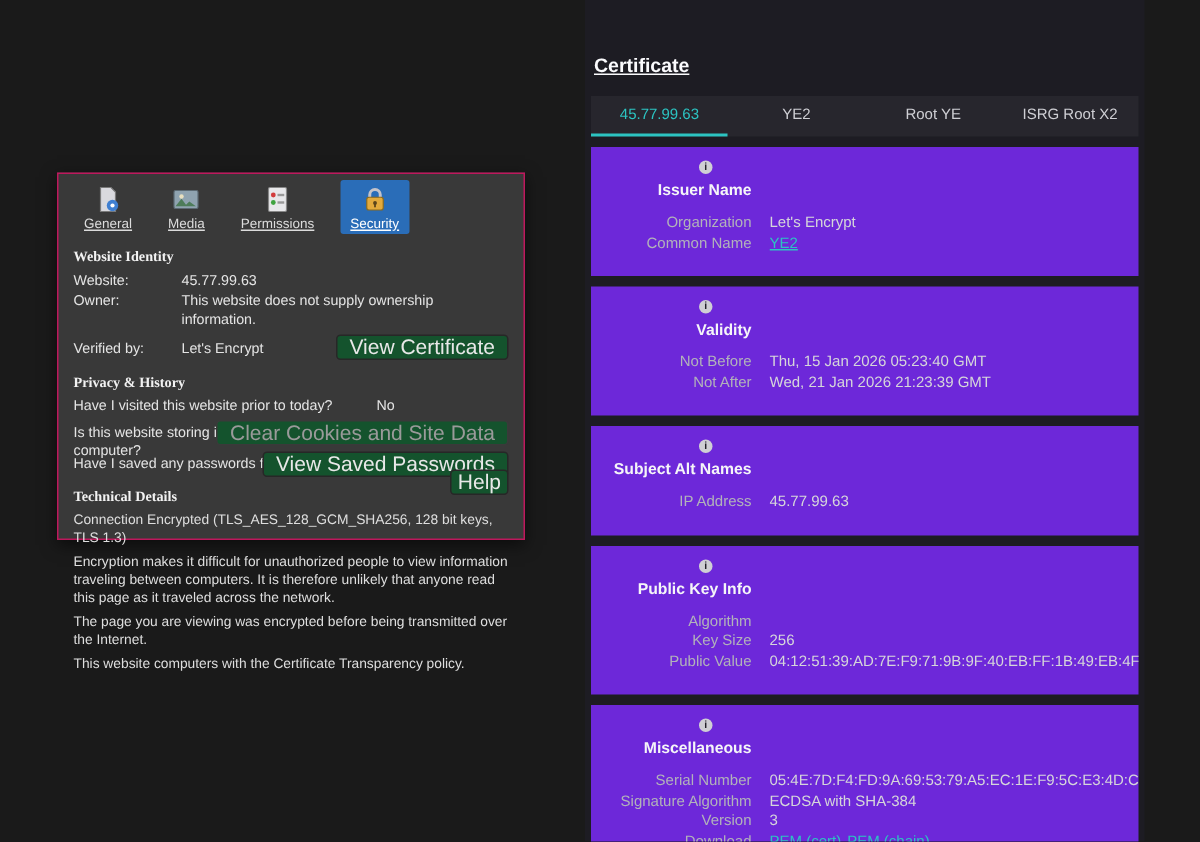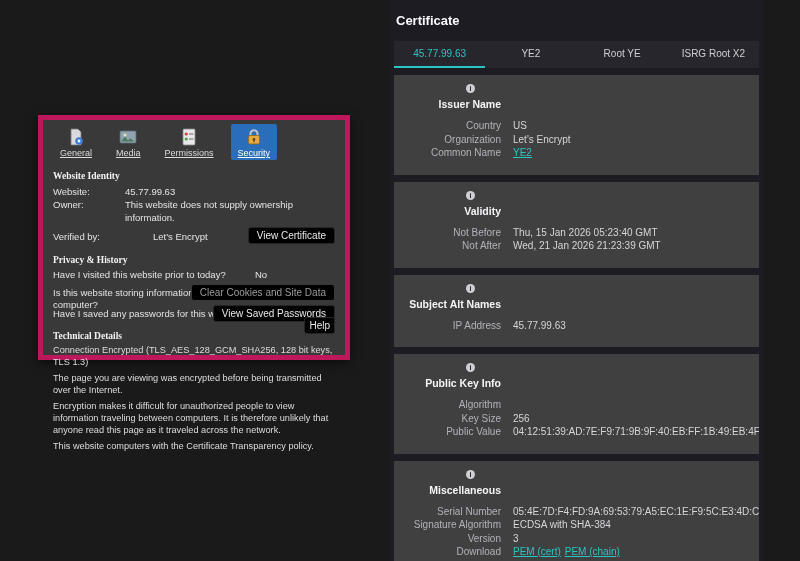--- a/index.html
+++ b/index.html
@@ -6,75 +6,75 @@
   body{
     width:800px;height:561px;overflow:hidden;position:relative;
     background:#1a1a1a;
     font-family:"Liberation Sans","DejaVu Sans",sans-serif;
     -webkit-font-smoothing:antialiased;
   }
 
   
   .pi-dialog{
     position:absolute;left:38px;top:115px;width:312px;height:245px;
-    background:#393939;border:5px solid #be185d;box-sizing:border-box;
+    background:#393939;border:1px solid #be185d;box-sizing:border-box;
     box-shadow:0 3px 10px rgba(0,0,0,.55);
     color:#e4e4e4;font-size:9.5px;padding:0 10px;
   }
   .pi-tabbar{display:flex;gap:10px;padding:4px 0 2px 0;align-items:flex-end;}
   .pi-tab{
     display:flex;flex-direction:column;align-items:center;gap:1px;
     padding:3px 7px 2px;border-radius:2px;cursor:default;
   }
   .pi-tab .tablabel{font-size:9px;text-decoration:underline;text-underline-offset:1px;color:#dcdcdc;}
   .pi-tab.selected{background:#2a6db8;}
   .pi-tab.selected .tablabel{color:#ffffff;}
   .pi-tab svg{width:20px;height:20px;display:block;}
 
   .pi-sec-title{font-weight:bold;color:#f2f2f2;margin:9px 0 4px;font-family:Liberation Serif, serif;}
   .pi-idrow{display:flex;line-height:13px;position:relative;}
   .pi-idrow .idlabel{width:72px;flex-shrink:0;}
   .pi-idrow .idvalue{flex:1;padding-right:2px;}
   .pi-btn{
-    background:#000000;border:1px solid #272727;border-radius:3px;
-    color:#e8e8e8;font-size:10px;font-family:inherit;
+    background:#14532d;border:1px solid #272727;border-radius:3px;
+    color:#e8e8e8;font-size:14px;font-family:inherit;
     padding:2px 8px;line-height:11px;white-space:nowrap;
   }
   .pi-btn.dim{color:#9a9a9a;border-color:#3a3a3a;}
   .pi-abs-btn{position:absolute;right:0;top:-3px;}
 
   .pi-qrow{position:relative;line-height:12px;margin:0 0 6px;height:12px;}
   .pi-qrow .question{display:inline-block;max-width:195px;}
   .pi-qrow .answer{position:absolute;left:202px;top:0;}
   .pi-qrow .pi-abs-btn{top:-3px;text-align:center;}
 
   .pi-para{margin:0 0 4px;font-size:9.2px;line-height:1.3;color:#dedede;}
   .pi-help{position:absolute;right:10px;top:197px;padding:2px 4px;}
 
   
   .cert-panel{
     position:absolute;left:390px;top:0;width:373px;height:561px;
     background:#1d1c23;color:#d6d6da;box-sizing:border-box;
   }
   .cert-title{
     font-size:13px;font-weight:bold;color:#fbfbfe;
-    padding:13px 0 0 6px;margin:0;
+    padding:36px 0 0 6px;margin:0;text-decoration:underline;
   }
   .cert-tabs{
     display:flex;margin:13px 4px 0;background:#27262d;height:27px;
   }
   .ctab{
     flex:1;display:flex;align-items:center;justify-content:center;
     font-size:10px;color:#cfcfd4;border-bottom:2px solid transparent;
     box-sizing:border-box;cursor:default;
   }
   .ctab.active{color:#2cc4c2;border-bottom-color:#2cc4c2;}
 
   .card{
-    margin:7px 4px 0;background:#404040;padding:9px 0 15px;
+    margin:7px 4px 0;background:#6d28d9;padding:9px 0 15px;
   }
   .sec-head{width:107px;text-align:right;margin-bottom:7px;}
   .info-ic{
     display:block;width:9px;height:9px;border-radius:50%;
     background:#cfcfd4;color:#232229;font-size:7px;font-weight:bold;
     line-height:9px;text-align:center;margin:0 26px 1px auto;
   }
   .sec-title{
     font-size:10.5px;font-weight:bold;color:#f5f5f8;margin:0;display:inline;
   }
@@ -130,21 +130,21 @@
   <div class="pi-sec-title">Website Identity</div>
 
   <div class="pi-idrow">
     <span class="idlabel">Website:</span>
     <span class="idvalue">45.77.99.63</span>
   </div>
   <div class="pi-idrow">
     <span class="idlabel">Owner:</span>
     <span class="idvalue">This website does not supply ownership information.</span>
   </div>
-  <div class="pi-idrow" style="margin-top:6px;gap:28px;">
+  <div class="pi-idrow" style="margin-top:6px;">
     <span class="idlabel">Verified by:</span>
     <span class="idvalue">Let's Encrypt</span>
     <button class="pi-btn pi-abs-btn">View Certificate</button>
   </div>
 
   <div class="pi-sec-title" style="margin-top:12px;">Privacy &amp; History</div>
 
   <div class="pi-qrow">
     <span class="question">Have I visited this website prior to today?</span>
     <span class="answer">No</span>
@@ -155,22 +155,22 @@
     <button class="pi-btn dim pi-abs-btn">Clear Cookies and Site Data</button>
   </div>
   <div class="pi-qrow">
     <span class="question">Have I saved any passwords for this website?</span>
     <span class="answer">No</span>
     <button class="pi-btn pi-abs-btn">View Saved Passwords</button>
   </div>
 
   <div class="pi-sec-title" style="margin-top:11px;">Technical Details</div>
   <p class="pi-para">Connection Encrypted (TLS_AES_128_GCM_SHA256, 128 bit keys, TLS 1.3)</p>
+  <p class="pi-para">Encryption makes it difficult for unauthorized people to view information traveling between computers. It is therefore unlikely that anyone read this page as it traveled across the network.</p>
   <p class="pi-para">The page you are viewing was encrypted before being transmitted over the Internet.</p>
-  <p class="pi-para">Encryption makes it difficult for unauthorized people to view information traveling between computers. It is therefore unlikely that anyone read this page as it traveled across the network.</p>
   <p class="pi-para">This website computers with the Certificate Transparency policy.</p>
 
   <button class="pi-btn pi-help">Help</button>
 </div>
 
 <div class="cert-panel">
   <h1 class="cert-title">Certificate</h1>
   <div class="cert-tabs">
       <div class="ctab active">45.77.99.63</div>
       <div class="ctab">YE2</div>
@@ -178,24 +178,20 @@
       <div class="ctab">ISRG Root X2</div>
     </div>
   <div>
       <section class="card">
     <div class="sec-head">
       <span class="info-ic" hidden="">i</span>
       <h3 class="sec-title">Issuer Name</h3>
     </div>
     <div class="rows">
           <div class="crow">
-    <span class="clabel">Country</span>
-    <span class="cvalue">US</span>
-  </div>
-          <div class="crow">
     <span class="clabel">Organization</span>
     <span class="cvalue">Let's Encrypt</span>
   </div>
           <div class="crow">
     <span class="clabel">Common Name</span>
     <span class="cvalue"><a class="tlink">YE2</a></span>
   </div>
         </div>
   </section>
       <section class="card">

